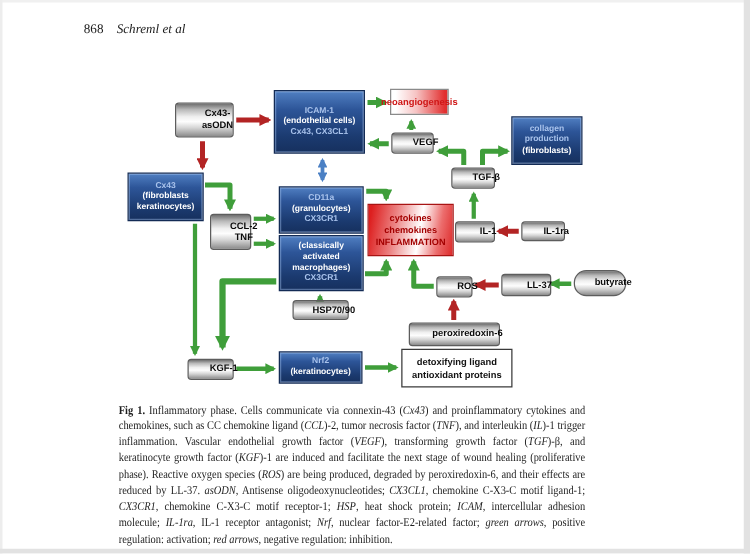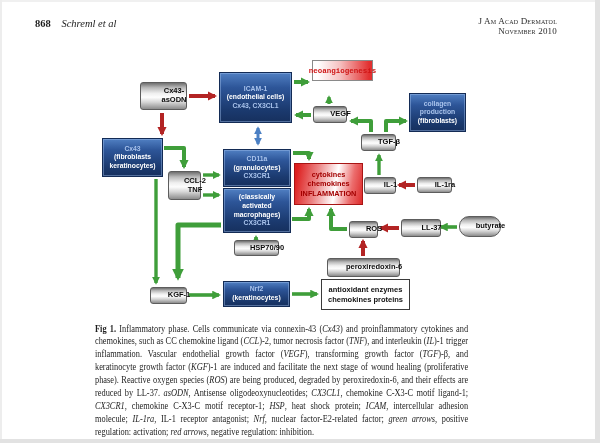--- a/index.html
+++ b/index.html
@@ -7,21 +7,21 @@
         font-family:"Liberation Serif", serif;}
   
   .edge-strip{position:absolute;background:#e2e2e2;}
   .strip-right{right:0;top:0;width:5px;height:443px;}
   .strip-bottom{left:0;bottom:0;width:600px;height:4px;}
   .strip-left{left:0;top:0;width:2px;height:443px;background:#ededed;}
   .strip-top{left:0;top:0;width:600px;height:2px;background:#f0f0f0;}
 
   
   .hdr-left{position:absolute;left:35px;top:18px;font-size:10.5px;color:#1c1c1c;white-space:nowrap;}
-  .hdr-num{font-weight:bold;}
+  .hdr-num{font-weight:normal;margin-left:32px;}
   .hdr-authors{font-style:italic;margin-left:8px;}
   .hdr-right{position:absolute;right:43px;top:16px;text-align:right;color:#2a2a2a;
              font-size:9px;line-height:10px;font-variant:small-caps;letter-spacing:.2px;}
 
   
   .diagram{position:absolute;left:0;top:0;width:600px;height:443px;}
   .node{position:absolute;box-sizing:border-box;display:flex;flex-direction:column;
         align-items:center;justify-content:center;text-align:center;
         font-family:"Liberation Sans", sans-serif;font-weight:bold;}
   .node .nline{white-space:nowrap;}
@@ -55,24 +55,20 @@
 
 <div class="page">
   <div class="edge-strip strip-top"></div>
   <div class="edge-strip strip-left"></div>
   <div class="edge-strip strip-right"></div>
   <div class="edge-strip strip-bottom"></div>
 
   <div class="hdr-left">
     <span class="hdr-num">868</span>
     <span class="hdr-authors">Schreml et al</span>
-  </div>
-  <div class="hdr-right">
-    <div>J Am Acad Dermatol</div>
-    <div>November 2010</div>
   </div>
 
   <div class="diagram">
     <svg class="arrows" width="600" height="443">
       <defs>
         <marker id="ah-green" viewBox="0 0 9 9" refX="7" refY="4.5" markerWidth="2.4" markerHeight="2.4" orient="auto-start-reverse">
           <path d="M0,0 L9,4.5 L0,9 Z" fill="#3f9e3a"></path>
         </marker>
         <marker id="ah-red" viewBox="0 0 9 9" refX="7" refY="4.5" markerWidth="2.4" markerHeight="2.4" orient="auto-start-reverse">
           <path d="M0,0 L9,4.5 L0,9 Z" fill="#b32424"></path>
@@ -109,21 +105,21 @@
     <div>
         <div class="node gray" style="left: 140px; top: 82px; width: 47px; height: 28px;">
           <div class="nline">Cx43-</div>
           <div class="nline">asODN</div>
         </div>
         <div class="node blue" style="left: 219px; top: 72px; width: 73px; height: 51px;">
           <div class="nline dim">ICAM-1</div>
           <div class="nline">(endothelial cells)</div>
           <div class="nline dim">Cx43, CX3CL1</div>
         </div>
-        <div class="node neo" style="left: 312px; top: 60px; width: 61px; height: 21px; font-family: Liberation Mono, monospace;">
+        <div class="node neo" style="left: 312px; top: 71px; width: 47px; height: 21px;">
           <div class="nline">neoangiogenesis</div>
         </div>
         <div class="node gray" style="left: 313px; top: 106px; width: 34px; height: 17px;">
           <div class="nline">VEGF</div>
         </div>
         <div class="node blue" style="left: 409px; top: 93px; width: 57px; height: 39px;">
           <div class="nline dim">collagen</div>
           <div class="nline dim">production</div>
           <div class="nline">(fibroblasts)</div>
         </div>
@@ -177,20 +173,20 @@
           <div class="nline">peroxiredoxin-6</div>
         </div>
         <div class="node gray" style="left: 150px; top: 287px; width: 37px; height: 17px;">
           <div class="nline">KGF-1</div>
         </div>
         <div class="node blue" style="left: 223px; top: 281px; width: 67px; height: 26px;">
           <div class="nline dim">Nrf2</div>
           <div class="nline">(keratinocytes)</div>
         </div>
         <div class="node white" style="left: 321px; top: 279px; width: 89px; height: 31px;">
-          <div class="nline">antioxidant enzymes</div>
-          <div class="nline">chemokines proteins</div>
+          <div class="nline">detoxifying ligand</div>
+          <div class="nline">antioxidant proteins</div>
         </div>
       </div>
   </div>
 
   <p class="caption"><span class="b">Fig 1.</span><span> Inflammatory phase. Cells communicate via connexin-43 (</span><span class="i">Cx43</span><span>) and proinflammatory cytokines and chemokines, such as CC chemokine ligand (</span><span class="i">CCL</span><span>)-2, tumor necrosis factor (</span><span class="i">TNF</span><span>), and interleukin (</span><span class="i">IL</span><span>)-1 trigger inflammation. Vascular endothelial growth factor (</span><span class="i">VEGF</span><span>), transforming growth factor (</span><span class="i">TGF</span><span>)-β, and keratinocyte growth factor (</span><span class="i">KGF</span><span>)-1 are induced and facilitate the next stage of wound healing (proliferative phase). Reactive oxygen species (</span><span class="i">ROS</span><span>) are being produced, degraded by peroxiredoxin-6, and their effects are reduced by LL-37. </span><span class="i">asODN</span><span>, Antisense oligodeoxynucleotides; </span><span class="i">CX3CL1</span><span>, chemokine C-X3-C motif ligand-1; </span><span class="i">CX3CR1</span><span>, chemokine C-X3-C motif receptor-1; </span><span class="i">HSP</span><span>, heat shock protein; </span><span class="i">ICAM</span><span>, intercellular adhesion molecule; </span><span class="i">IL-1ra</span><span>, IL-1 receptor antagonist; </span><span class="i">Nrf</span><span>, nuclear factor-E2-related factor; </span><span class="i">green arrows</span><span>, positive regulation: activation; </span><span class="i">red arrows</span><span>, negative regulation: inhibition.</span></p>
 </div>
 
 </body></html>

